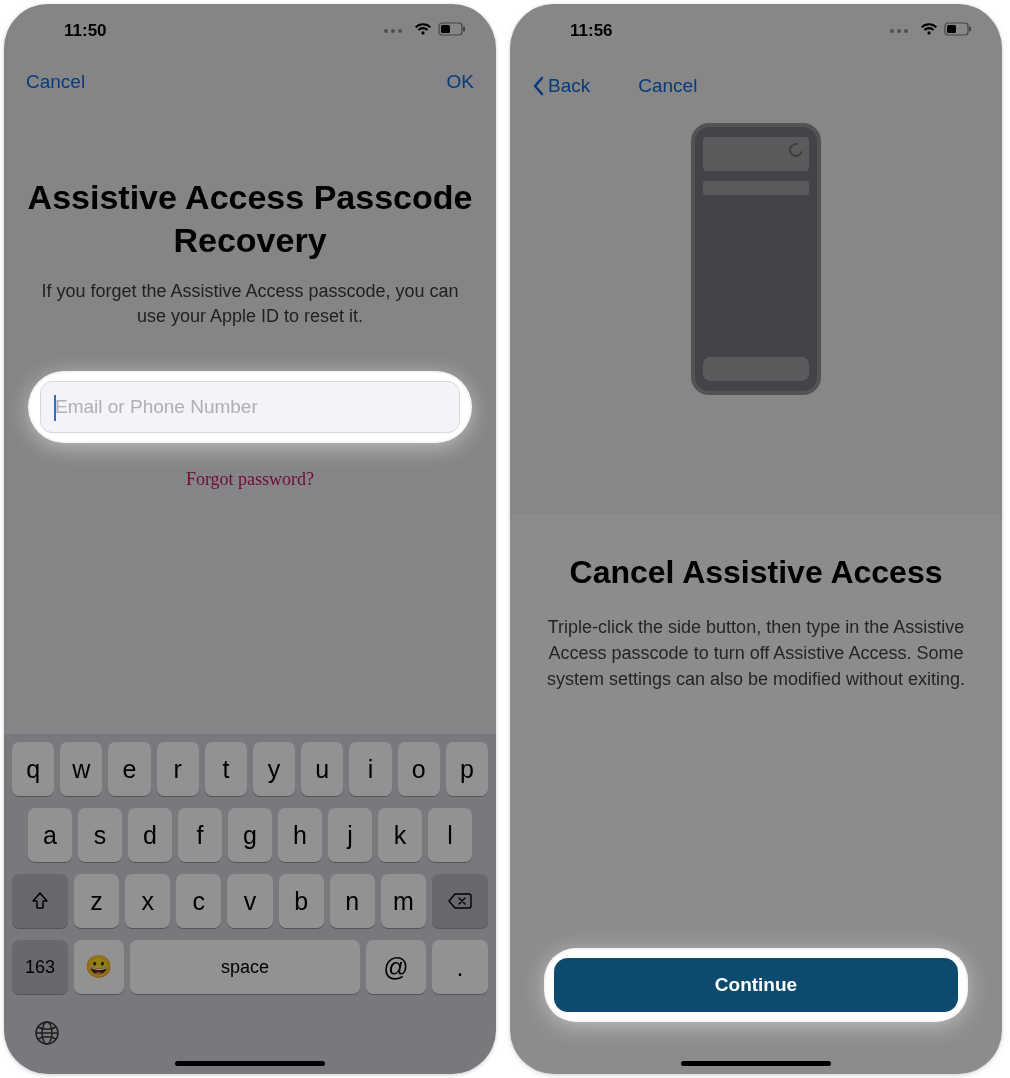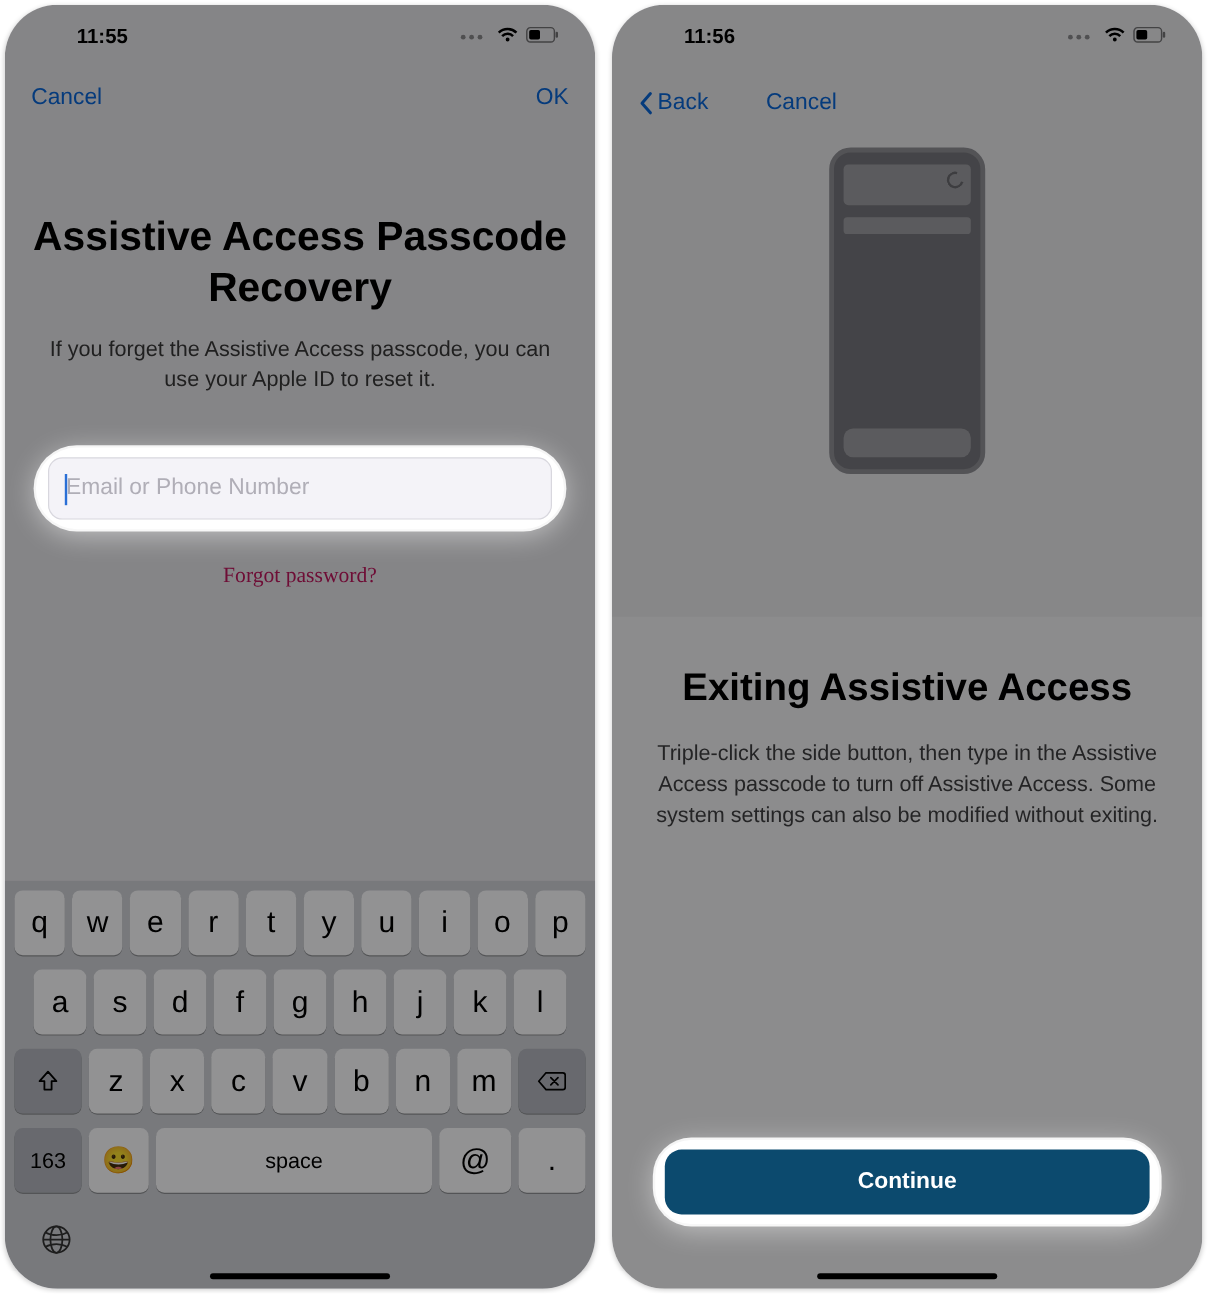--- a/index.html
+++ b/index.html
@@ -145,21 +145,21 @@
   .status-bar-abs{position:absolute;top:0;left:0;right:0;z-index:2;}
 </style>
 </head>
 <body>
 
 <div class="phone">
   <div class="screen-left">
     <div class="dim-overlay"></div>
 
     <div class="status-bar">
-      <span>11:55</span>
+      <span>11:50</span>
       <div class="status-right">
         <span class="dots">
             <span></span>
             <span></span>
             <span></span>
           </span>
         <span class="wifi-icon">
           <svg width="18" height="14" viewBox="0 0 18 14">
               <path d="M9 12.5a1.6 1.6 0 100-3.2 1.6 1.6 0 000 3.2zM3.7 7.3a7.5 7.5 0 0110.6 0l-1.5 1.5a5.4 5.4 0 00-7.6 0L3.7 7.3zM.9 4.5a11.5 11.5 0 0116.2 0l-1.5 1.5a9.4 9.4 0 00-13.2 0L.9 4.5z" fill="#000"></path>
             </svg>
@@ -297,21 +297,21 @@
 
     <div class="illus-area">
       <div class="phone-illus">
         <div class="bar1"></div>
         <div class="bar2"></div>
         <div class="dock"></div>
       </div>
     </div>
 
     <div class="content-r">
-      <h1 class="title-r">Exiting Assistive Access</h1>
+      <h1 class="title-r">Cancel Assistive Access</h1>
       <p class="subtitle-r">Triple-click the side button, then type in the Assistive Access passcode to turn off Assistive Access. Some system settings can also be modified without exiting.</p>
     </div>
 
     <div class="continue-wrap">
       <button class="continue-btn">Continue</button>
     </div>
 
     <div class="home-ind"></div>
   </div>
 </div>

